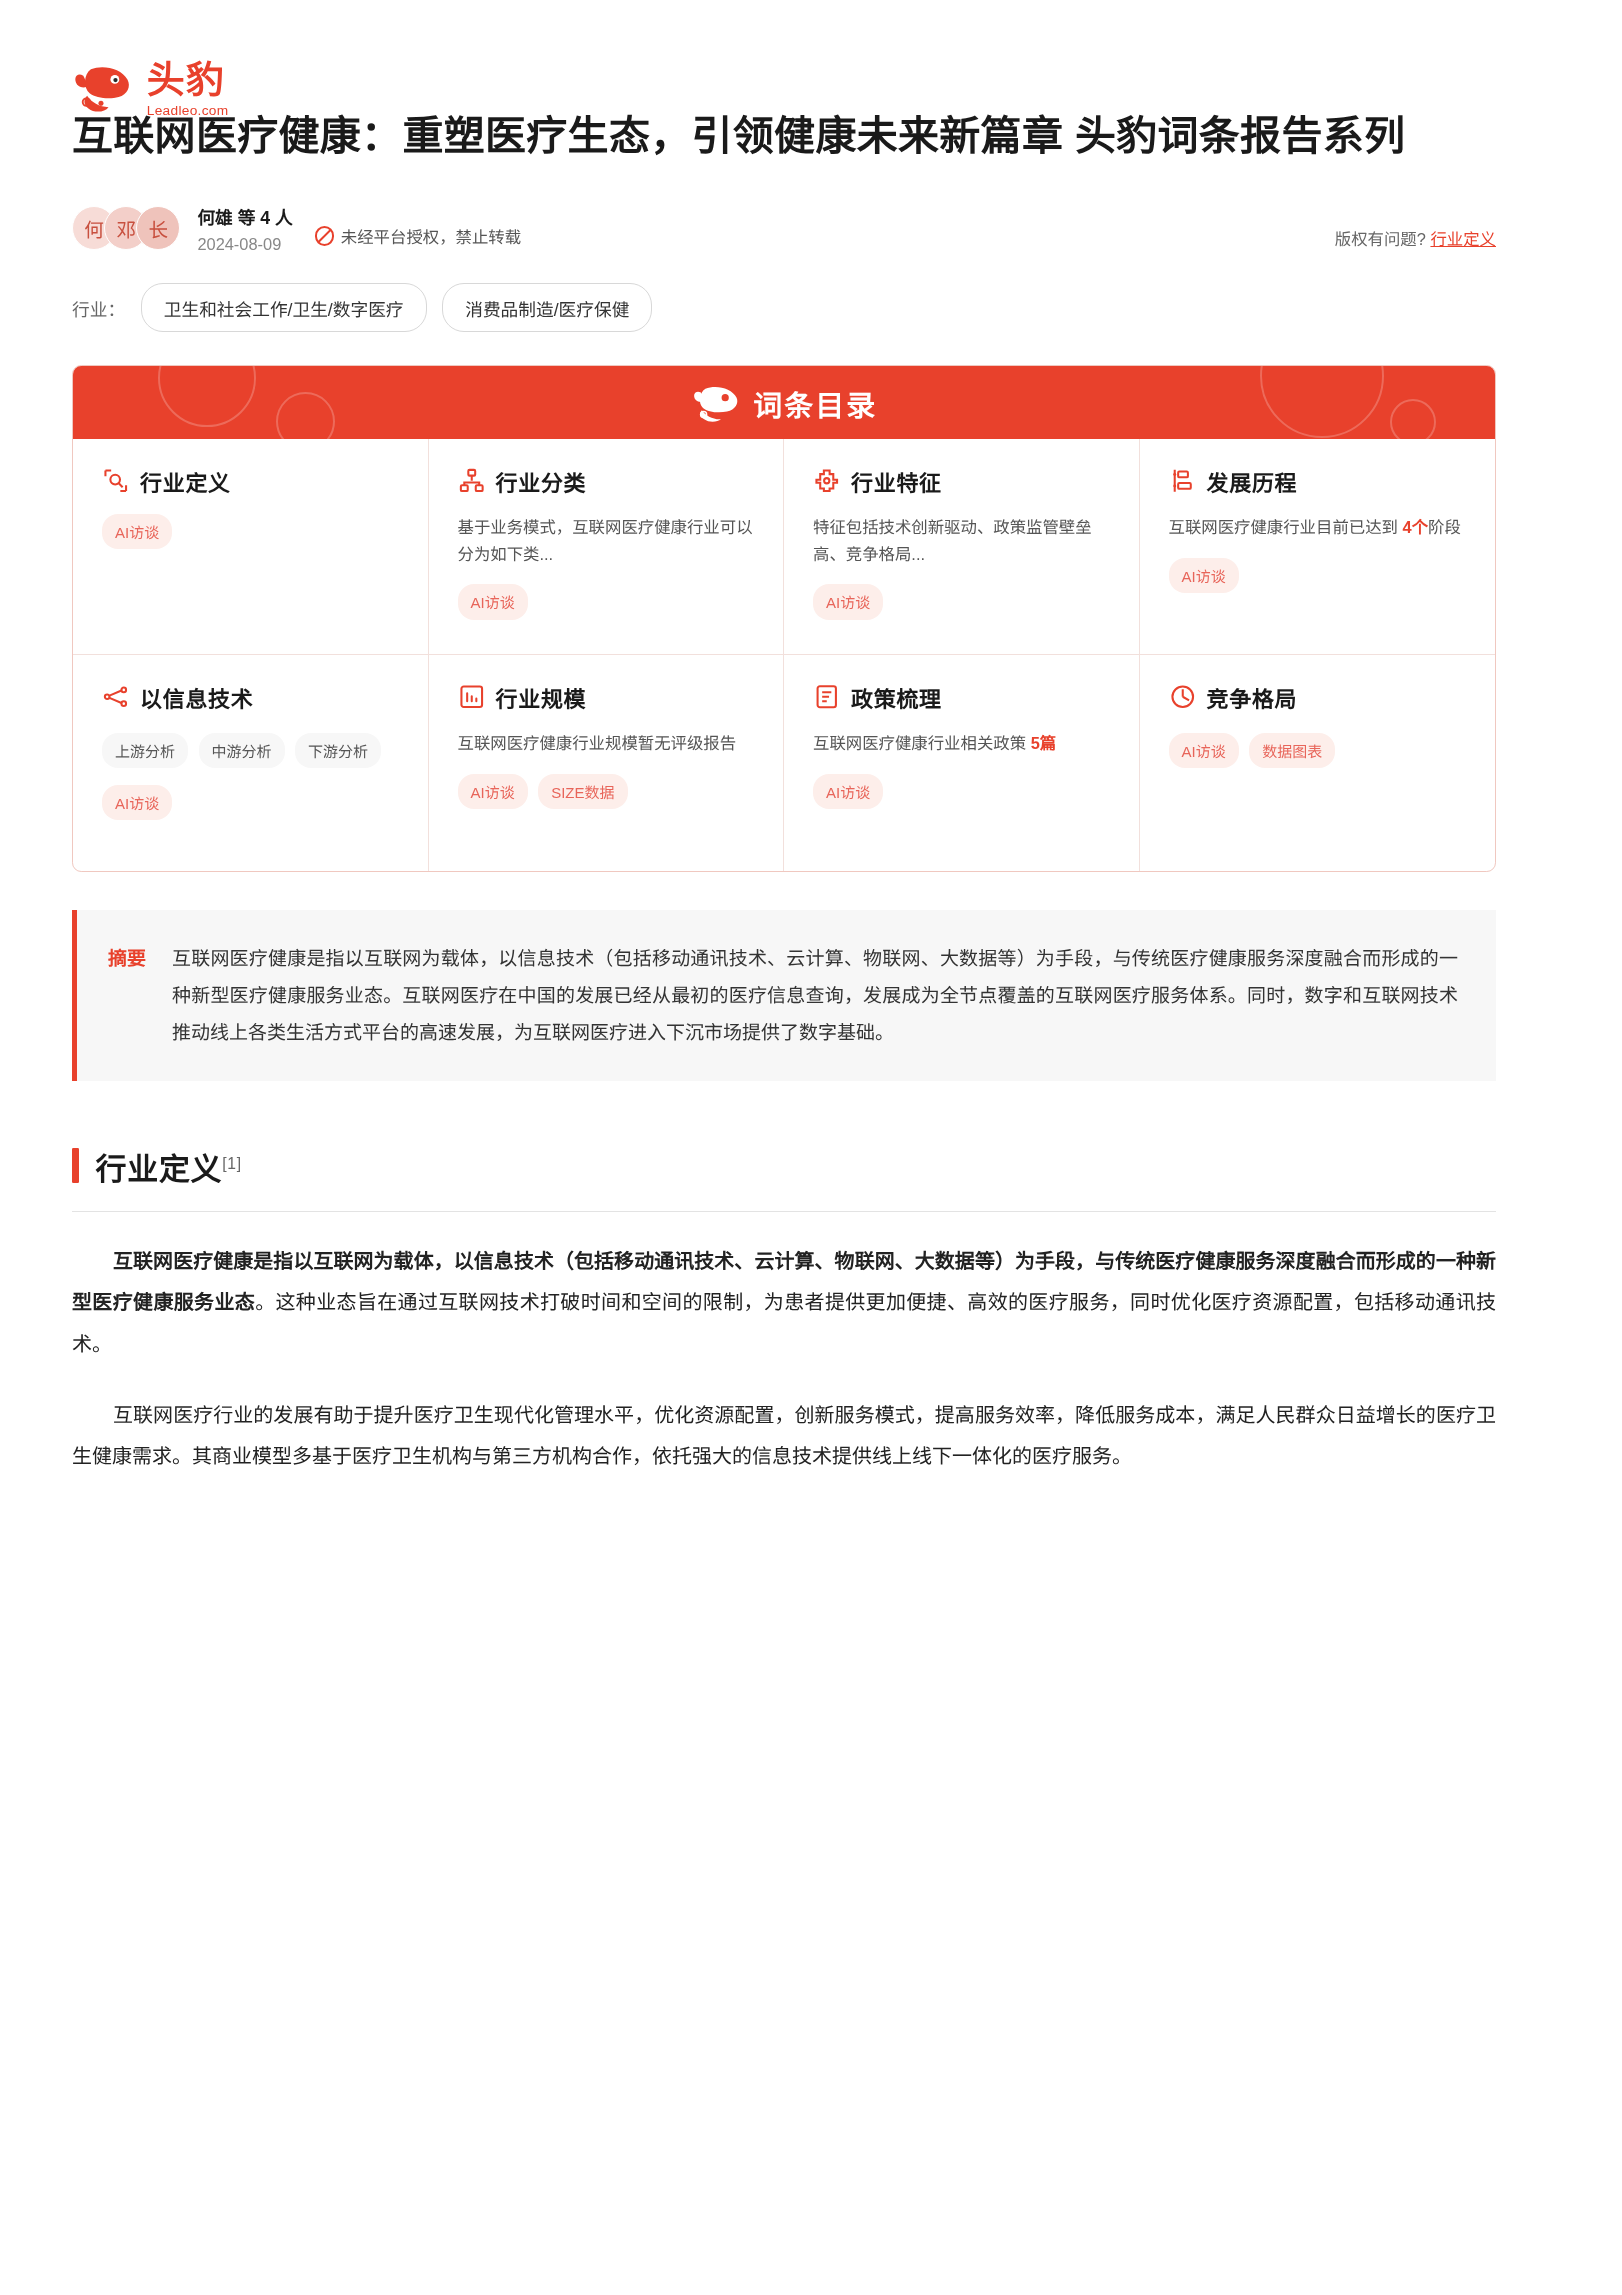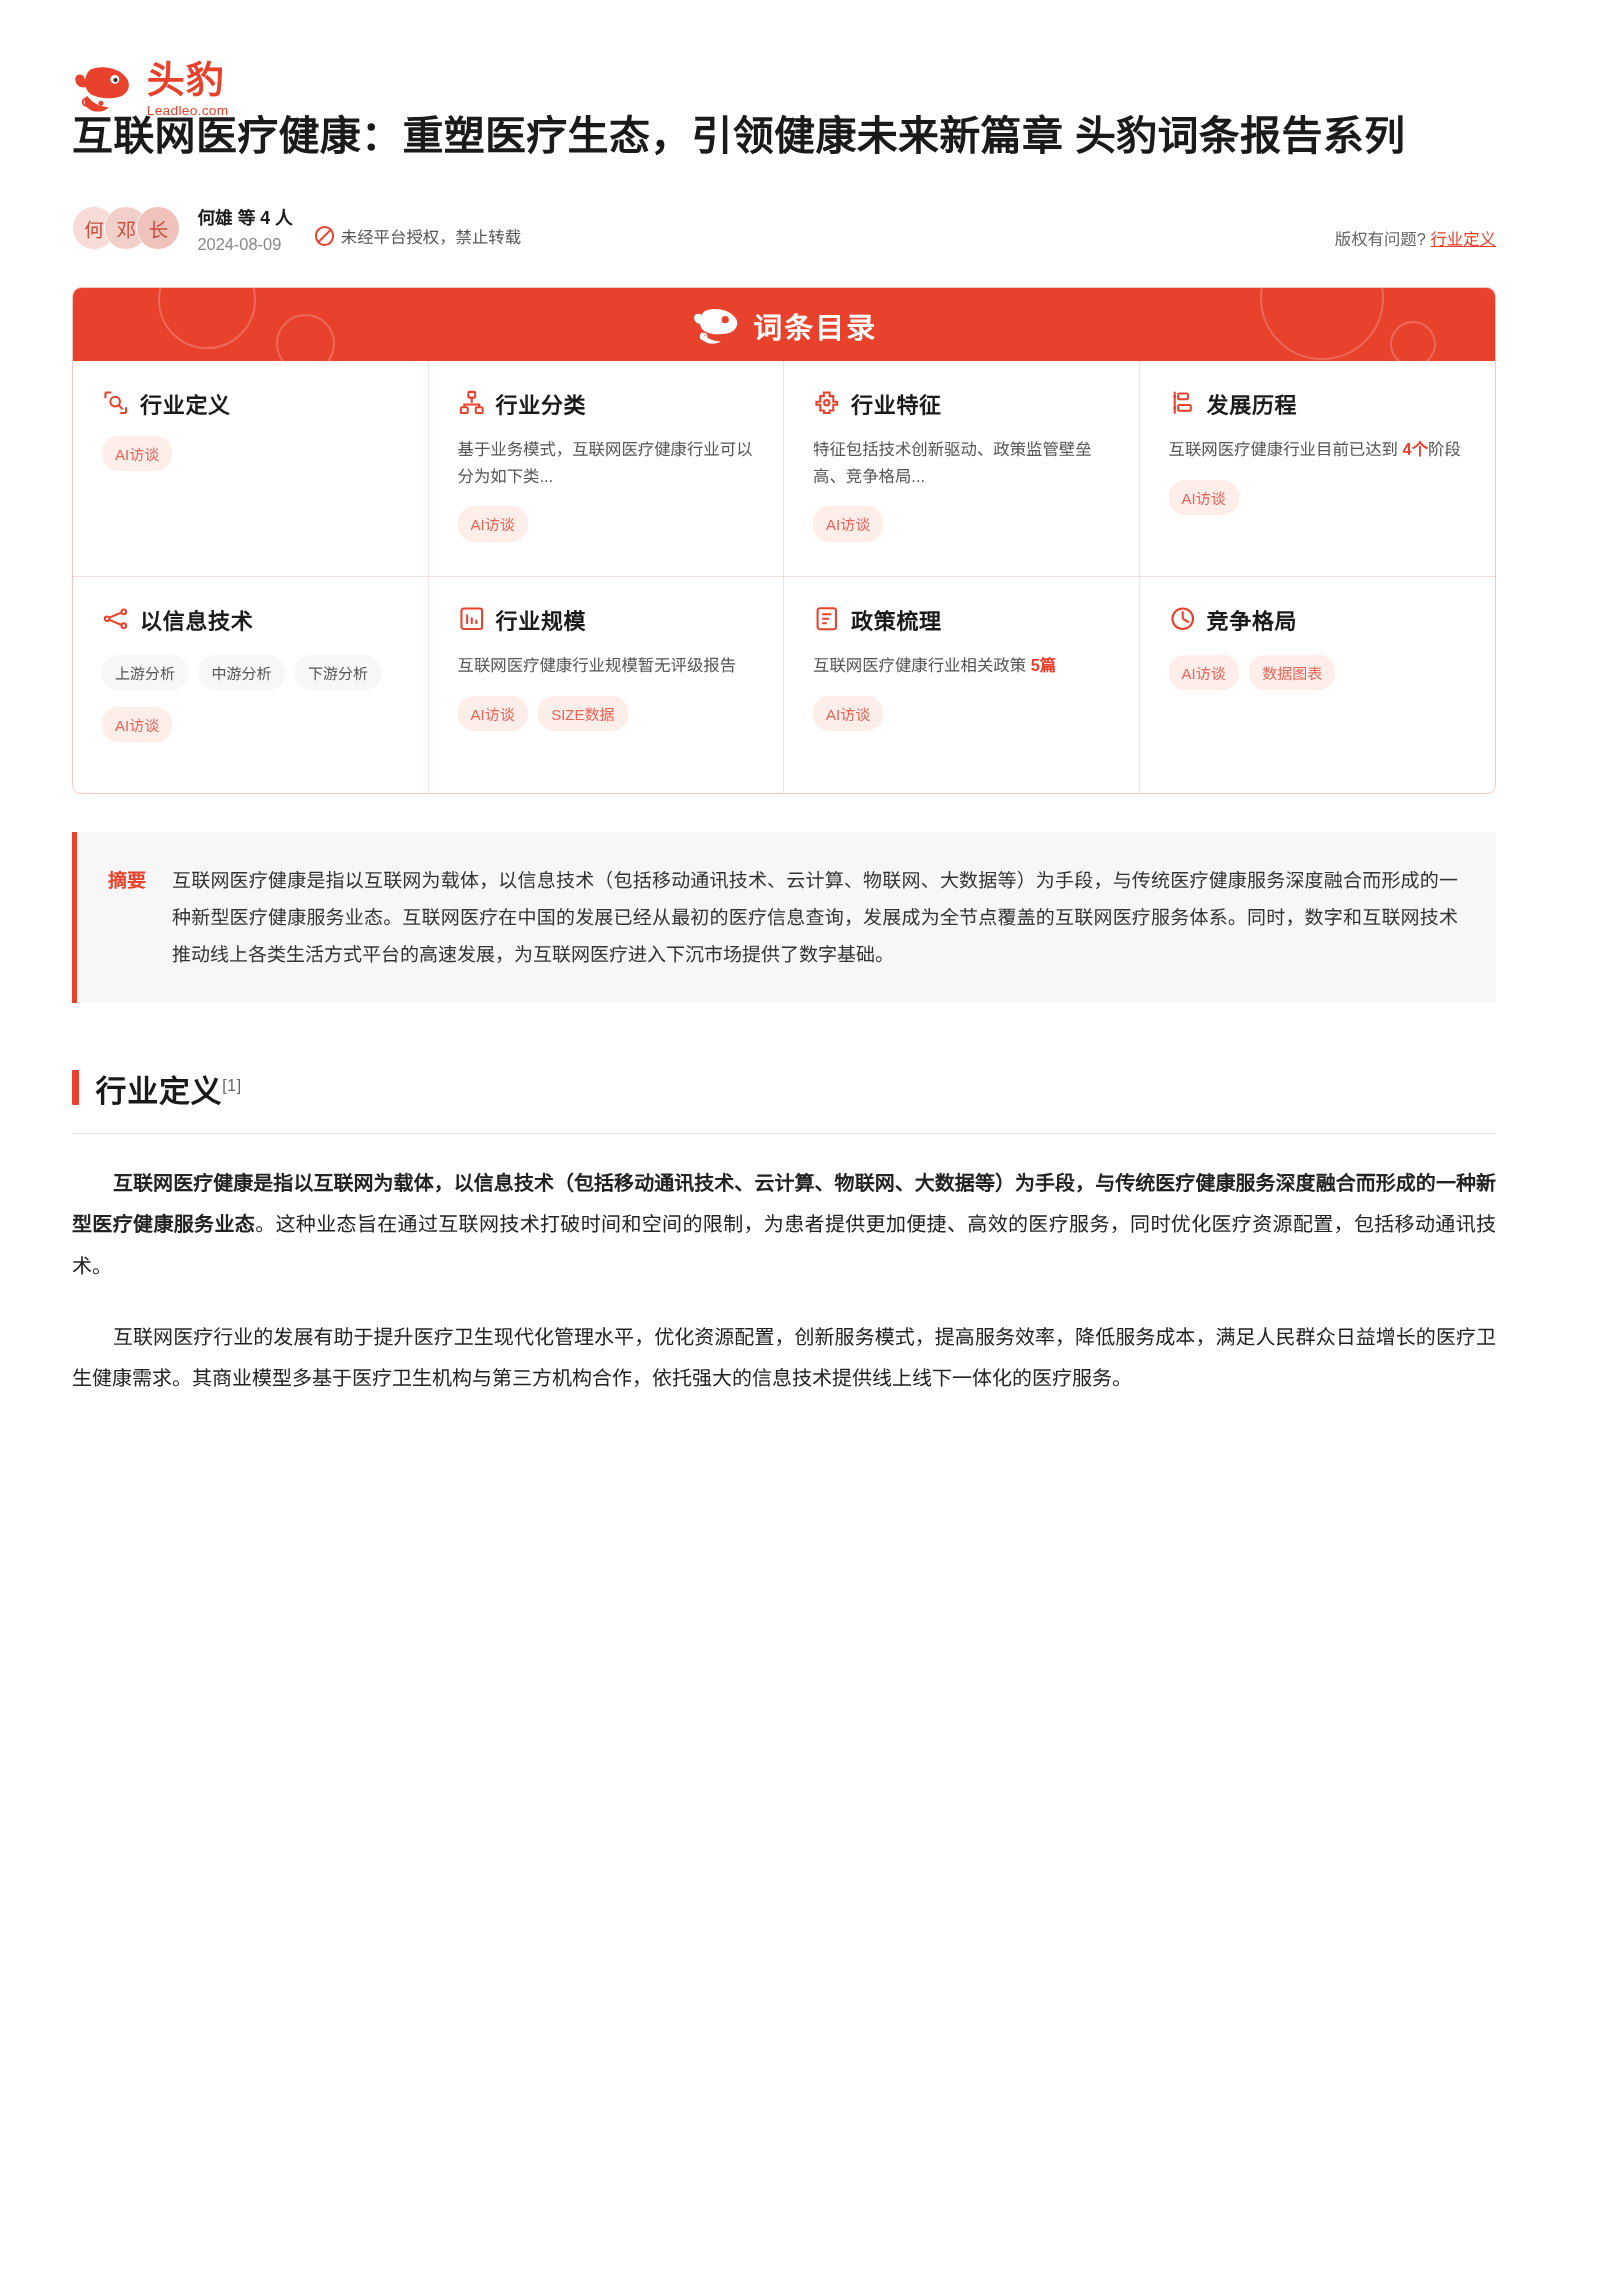--- a/index.html
+++ b/index.html
@@ -199,20 +199,25 @@
     <div class="byline-notice">
       <span class="ban-icon"></span>
       <span>未经平台授权，禁止转载</span>
     </div>
     <div class="copyright">
       <span>版权有问题?</span>
       <a href="#">行业定义</a>
     </div>
   </div>
 
+  <div class="industry-row">
+    <span class="industry-label">行业：</span>
+    <span class="tag">卫生和社会工作/卫生/数字医疗</span>
+    <span class="tag">消费品制造/医疗保健</span>
+  </div>
 
   <div class="catalog">
     <div class="catalog-head">
       <span class="bubble b1"></span>
       <span class="bubble b2"></span>
       <span class="bubble b3"></span>
       <span class="bubble b4"></span>
       <span class="catalog-head-inner">
         <span class="catalog-leo">
           <svg viewBox="0 0 80 66" width="48" height="41" aria-hidden="true">

